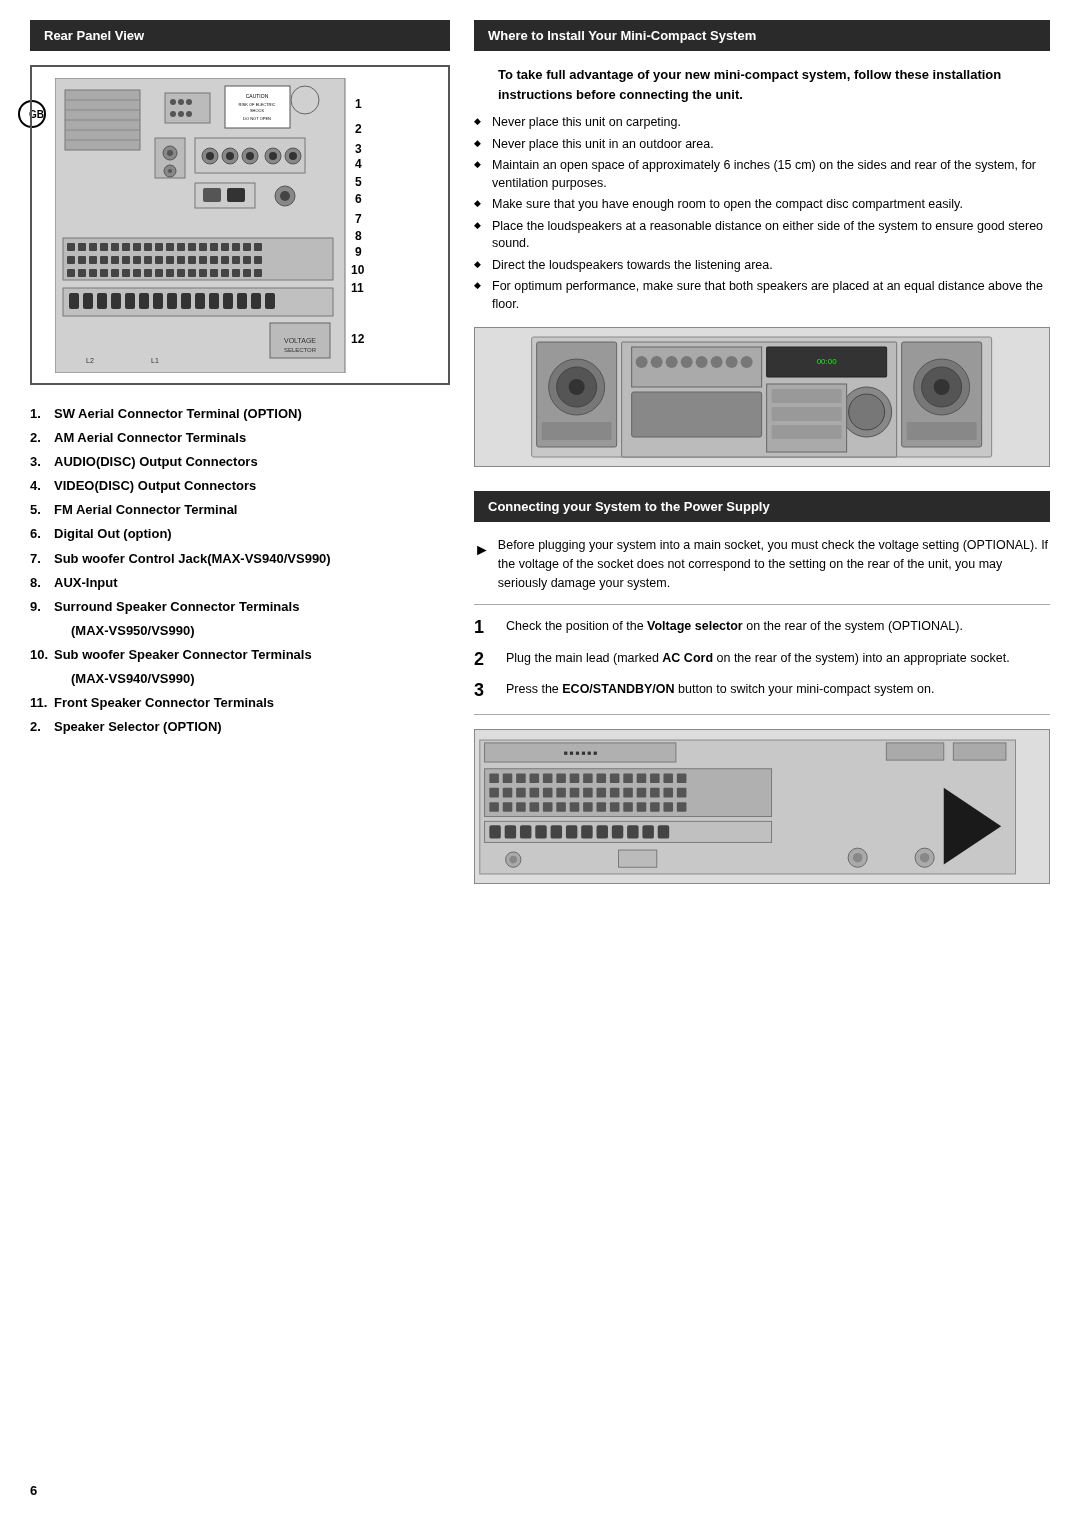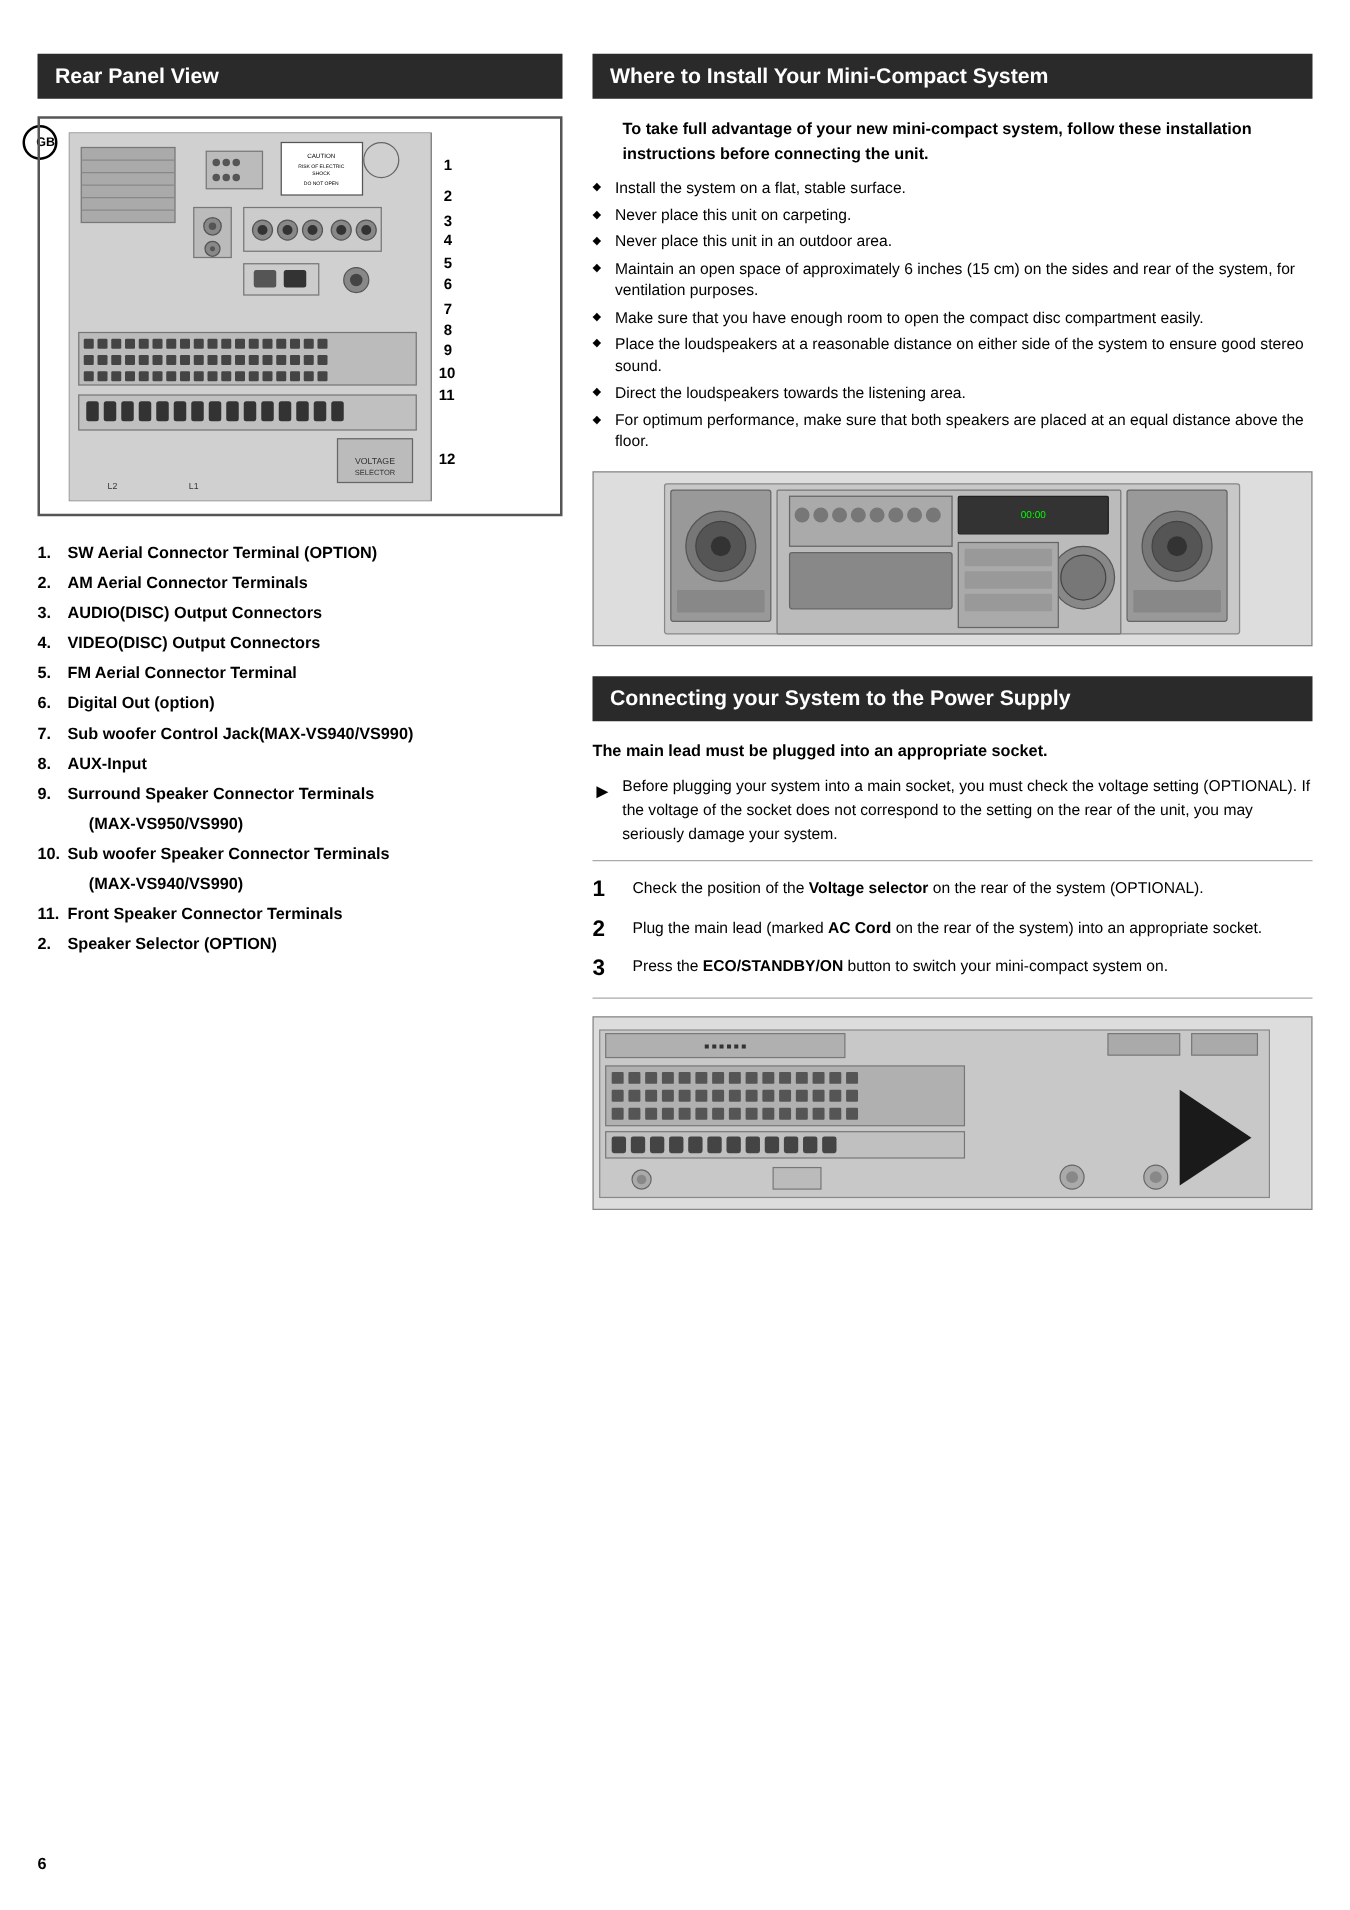--- a/index.html
+++ b/index.html
@@ -48,25 +48,24 @@
     .left-col {
       width: 420px;
       flex-shrink: 0;
     }
     .right-col {
       flex: 1;
     }
     .section-title {
       background: #2a2a2a;
       color: #fff;
-      font-size: 17px;
+      font-size: 13px;
       font-weight: bold;
       padding: 8px 14px;
       margin-bottom: 14px;
-      margin-top: 23px;
     }
     .rear-panel-box {
       border: 2px solid #555;
       padding: 10px;
       margin-bottom: 18px;
       position: relative;
       min-height: 320px;
       display: flex;
       align-items: center;
       justify-content: center;
@@ -441,21 +440,20 @@
     <div class="right-col">
 
       <div class="install-section">
         <div class="section-title">
           <span>Where to Install Your Mini-Compact System</span>
         </div>
 
         <p class="install-intro">To take full advantage of your new mini-compact system, follow these installation instructions before connecting the unit.</p>
 
         <ul class="bullet-list">
-          <li><span>Install the system on a flat, stable surface.</span></li>
           <li><span>Never place this unit on carpeting.</span></li>
           <li><span>Never place this unit in an outdoor area.</span></li>
           <li><span>Maintain an open space of approximately 6 inches (15 cm) on the sides and rear of the system, for ventilation purposes.</span></li>
           <li><span>Make sure that you have enough room to open the compact disc compartment easily.</span></li>
           <li><span>Place the loudspeakers at a reasonable distance on either side of the system to ensure good stereo sound.</span></li>
           <li><span>Direct the loudspeakers towards the listening area.</span></li>
           <li><span>For optimum performance, make sure that both speakers are placed at an equal distance above the floor.</span></li>
         </ul>
 
         <div class="device-image-box">
@@ -501,23 +499,20 @@
             <rect x="245" y="93" width="70" height="14" fill="#999" rx="1"></rect>
           </svg>
         </div>
       </div>
 
       <div class="power-section">
         <div class="section-title">
           <span>Connecting your System to the Power Supply</span>
         </div>
 
-        <p class="power-intro">
-          <strong>The main lead must be plugged into an appropriate socket.</strong>
-        </p>
 
         <div class="power-note">
           <span class="arrow-icon">►</span>
           <span>Before plugging your system into a main socket, you must check the voltage setting (OPTIONAL). If the voltage of the socket does not correspond to the setting on the rear of the unit, you may seriously damage your system.</span>
         </div>
 
         <hr class="divider">
 
         <ul class="steps-list">
           <li class="step-item">

